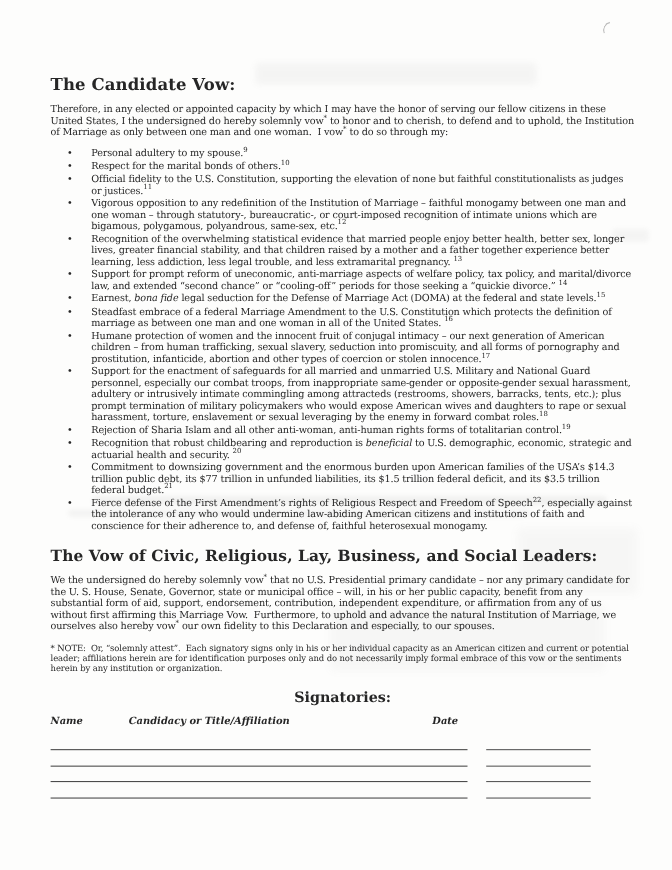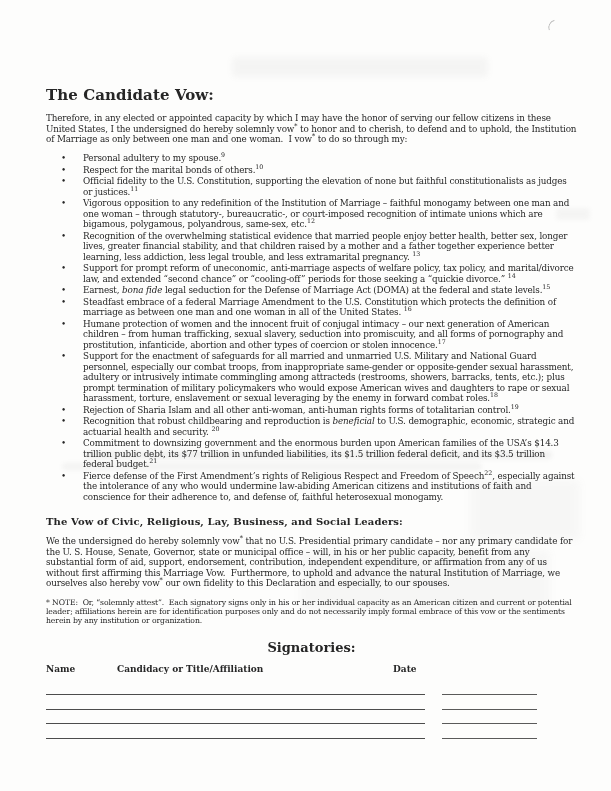--- a/index.html
+++ b/index.html
@@ -6,39 +6,39 @@
   body{
     width:611px;height:791px;
     background:#fdfdfc;
     font-family:"DejaVu Serif","Liberation Serif",serif;
     color:#262626;
     position:relative;
     overflow:hidden;
   }
   .page{
     position:absolute;inset:0;
-    padding:86px 34px 0 46px;
+    padding:68px 34px 0 46px;
     box-sizing:border-box;
     z-index:2;
   }
   h1.doc-h1{font-size:15px;margin:0 0 9px 0;font-weight:bold;letter-spacing:.1px;}
-  h2.doc-h2{font-size:10px;margin:14px 0 9px 0;font-weight:bold;letter-spacing:.1px;}
+  h2.doc-h2{font-size:14px;margin:14px 0 9px 0;font-weight:bold;letter-spacing:.1px;}
   h3.doc-h3{font-size:13px;margin:14px 0 9px 0;font-weight:bold;text-align:center;}
   .body-text{
     font-size:8.8px;line-height:10.5px;letter-spacing:-.15px;
     white-space:pre-wrap;
   }
   ul.vow-list{list-style:none;margin:6px 0 0 0;padding:0;}
   ul.vow-list li{display:flex;margin:0 0 1px 0;}
   .dot{flex:0 0 22px;margin-left:13px;text-align:left;padding-left:2px;font-size:8.8px;line-height:10.5px;}
   .btext{flex:1;font-size:8.8px;line-height:10.5px;letter-spacing:-.15px;white-space:pre-wrap;}
   sup{font-size:6.3px;line-height:0;vertical-align:super;letter-spacing:0;}
   .closing{font-size:13.5px;font-weight:bold;font-style:italic;margin:13px 0 11px 0;}
   .footnote{font-size:7.7px;line-height:9.4px;letter-spacing:-.1px;white-space:pre-wrap;}
-  .sig-head{display:flex;font-weight:bold;font-size:9px;margin:2px 0 7px 0;}
+  .sig-head{display:flex;font-weight:bold;font-size:9px;margin:2px 0 7px 0;font-style:italic;}
   .col-name{width:71px;}
   .col-cand{width:276px;}
   .col-date{width:100px;}
   .sigrows{margin-top:2px;}
   .sigrow{display:flex;align-items:flex-end;height:14.5px;}
   .sigline{border-bottom:1px solid #4c4c4c;}
   .sigline.long{width:379px;}
   .sigline.short{width:95px;margin-left:17px;border-bottom-color:#5a5a5a;}
   
   .artifact{position:absolute;background:#8d8d8d;border-radius:4px;z-index:1;}

